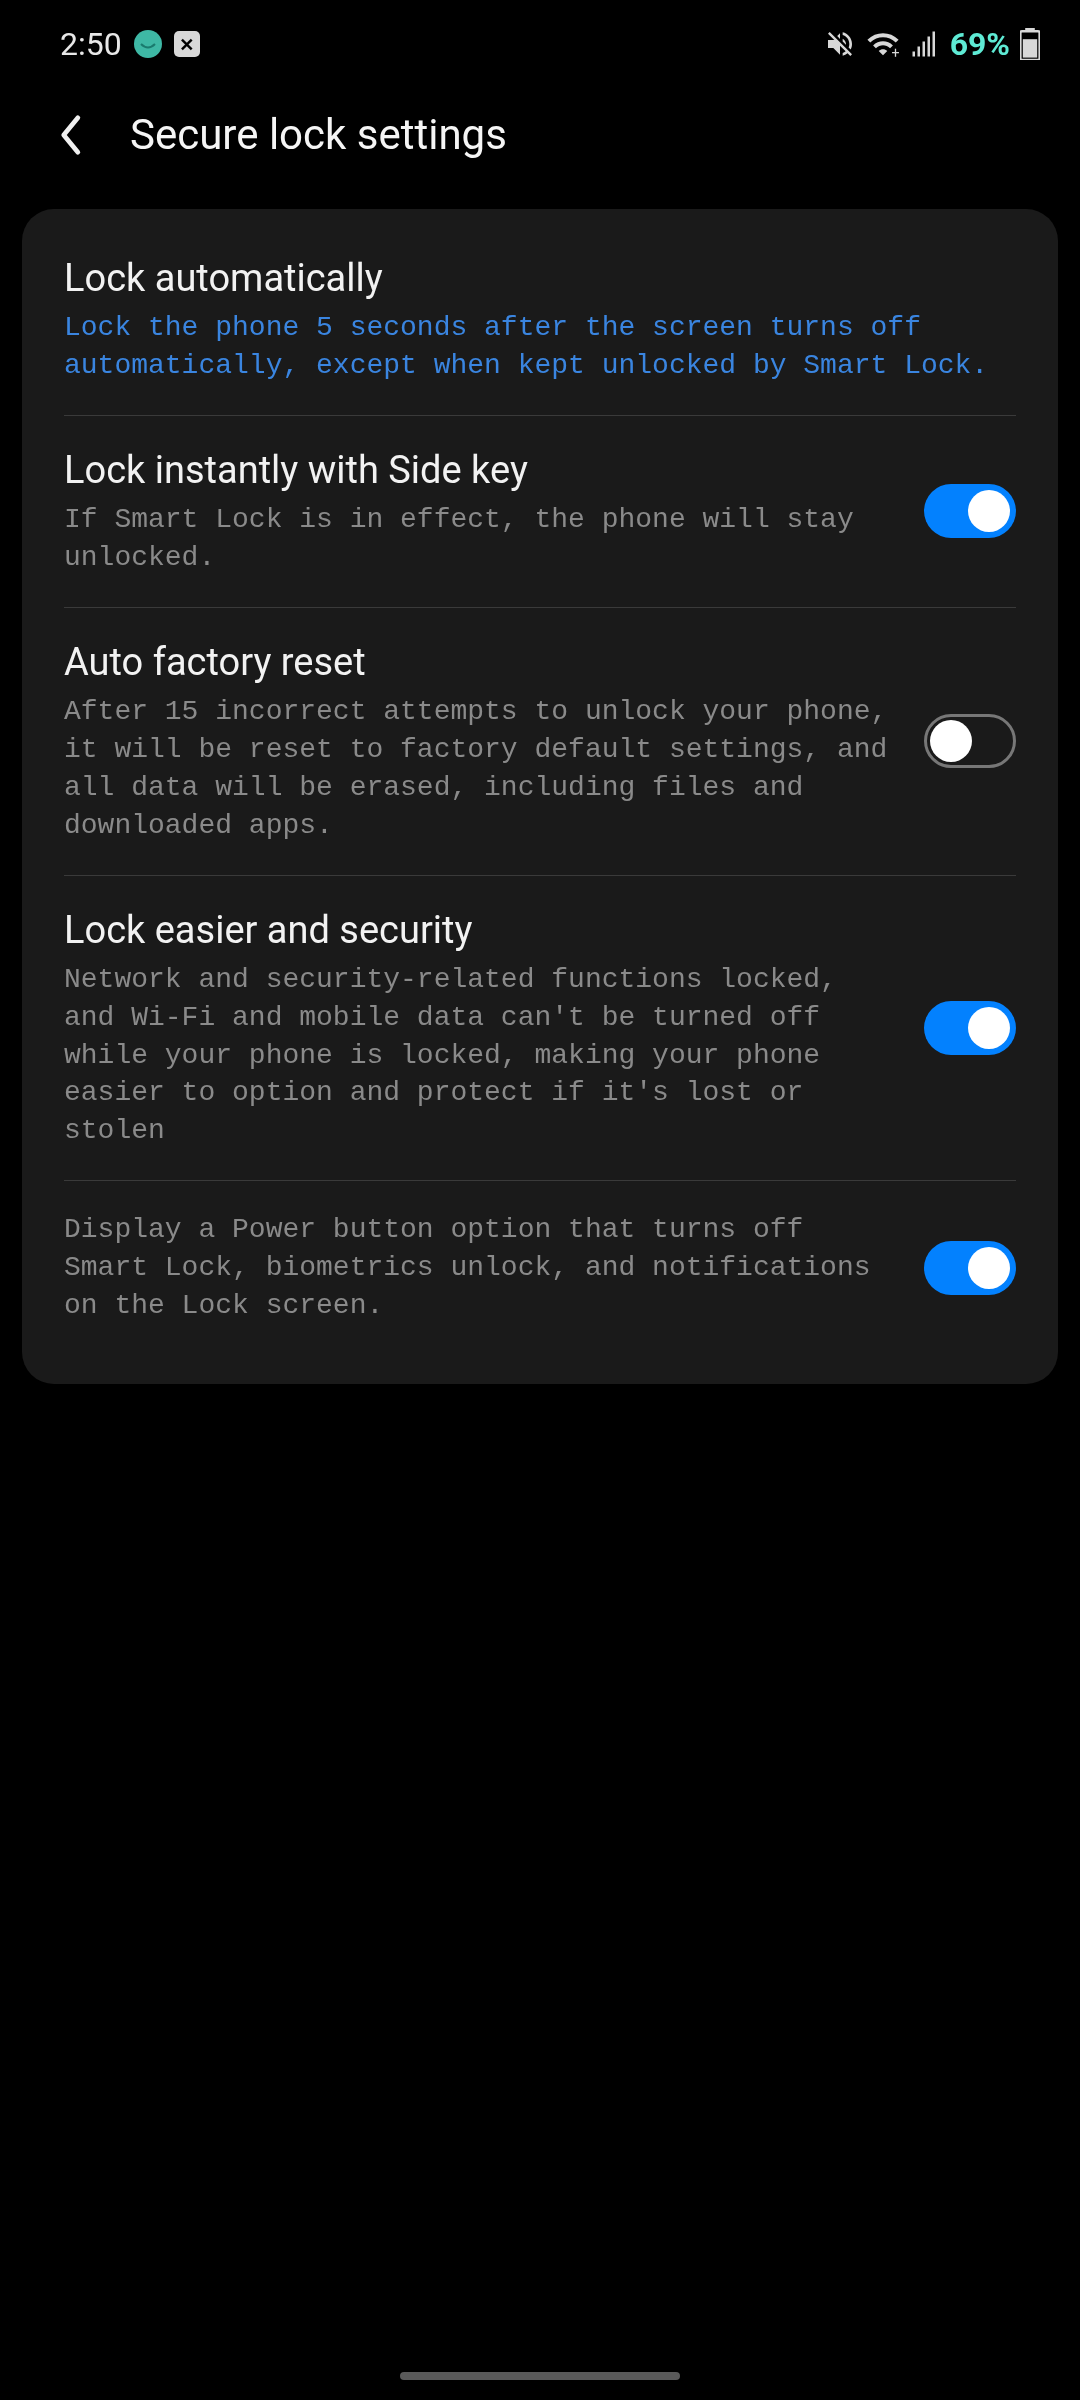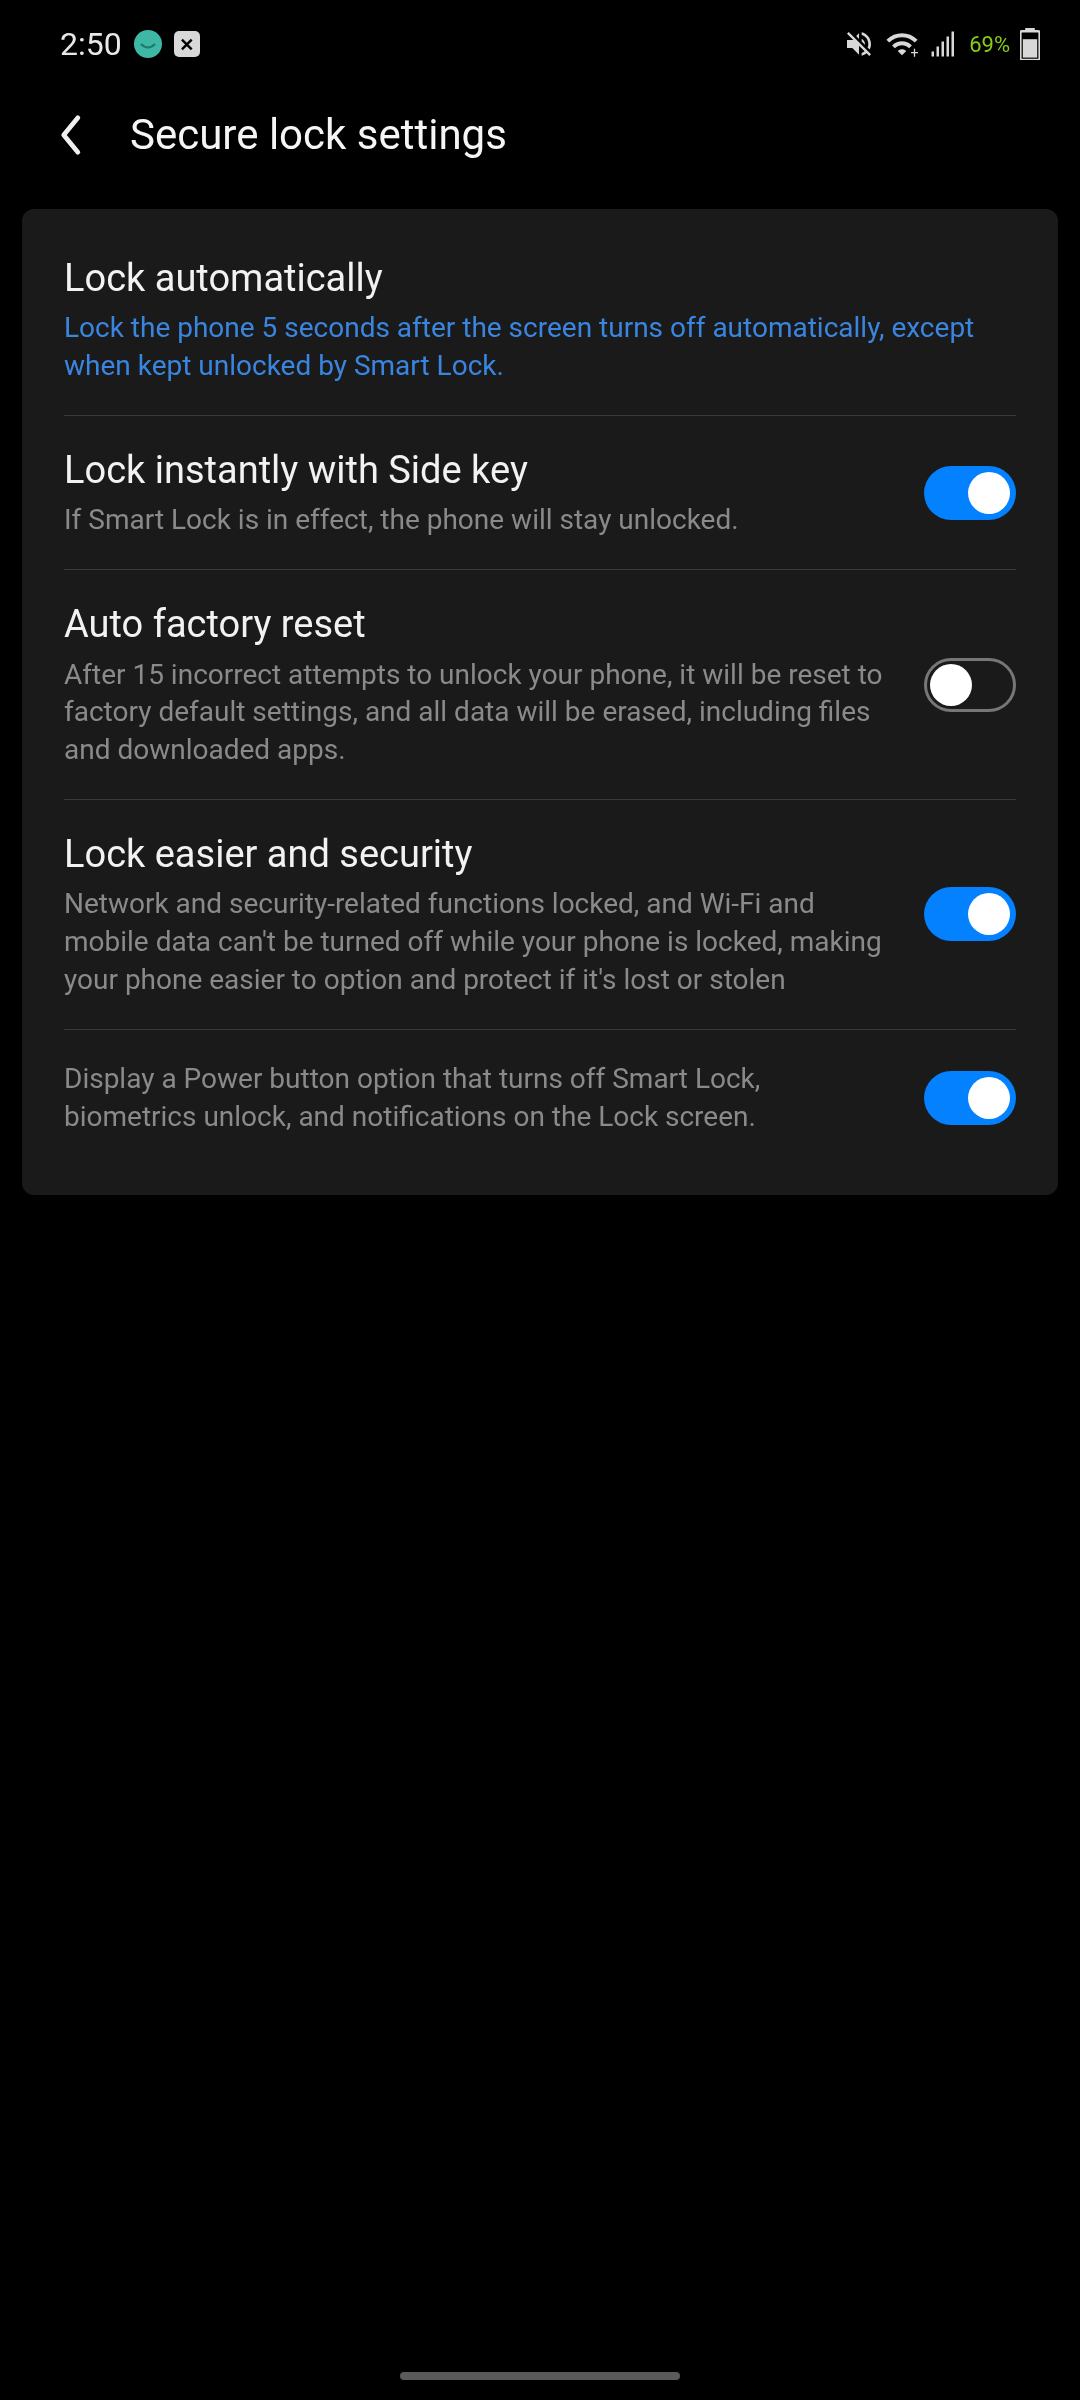--- a/index.html
+++ b/index.html
@@ -54,22 +54,23 @@
       color: #000;
       font-size: 18px;
       font-weight: bold;
     }
     .status-right {
       display: flex;
       align-items: center;
       gap: 10px;
     }
     .status-battery-text {
-      font-size: 22px;
-      color: #84cc16;
+      font-size: 32px;
+      color: #5eead4;
+      font-weight: bold;
     }
     .app-bar {
       display: flex;
       align-items: center;
       padding: 30px 48px 50px 50px;
       gap: 40px;
     }
     .back-chevron {
       width: 40px;
       height: 40px;
@@ -78,21 +79,21 @@
       justify-content: center;
     }
     .app-title {
       font-size: 42px;
       font-weight: 400;
       color: #f5f5f5;
     }
     .settings-panel {
       margin: 0 22px;
       background: #1a1a1a;
-      border-radius: 12px;
+      border-radius: 32px;
       padding: 15px 0 30px 0;
     }
     .setting-row {
       display: flex;
       align-items: center;
       justify-content: space-between;
       padding: 30px 42px;
       gap: 28px;
     }
     .setting-text {
@@ -101,20 +102,21 @@
     .setting-title {
       font-size: 38px;
       color: #f2f2f2;
       margin-bottom: 6px;
       line-height: 1.3;
     }
     .setting-subtitle {
       font-size: 28px;
       color: #8a8a8a;
       line-height: 1.35;
+      font-family: Liberation Mono, monospace;
     }
     .setting-subtitle.accent {
       color: #3a85e0;
     }
     .divider {
       height: 1px;
       background: #3a3a3a;
       margin: 0 42px;
     }
     .toggle {

